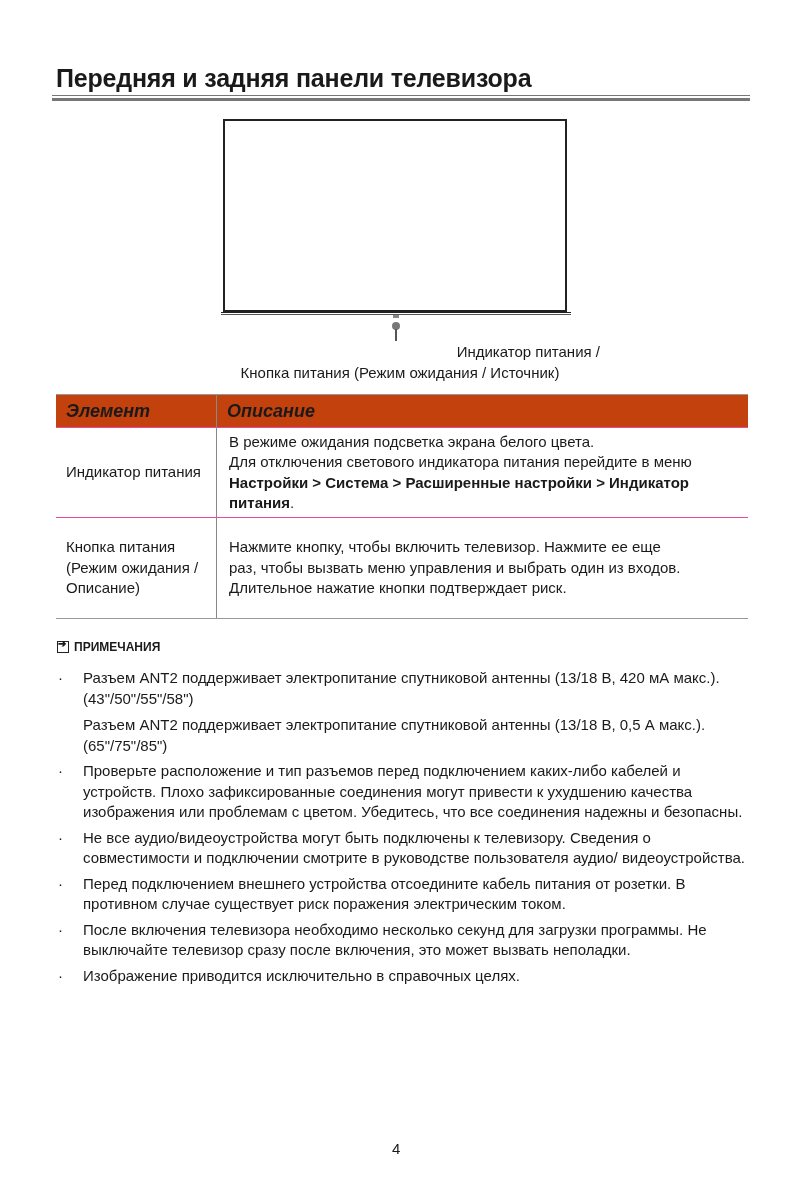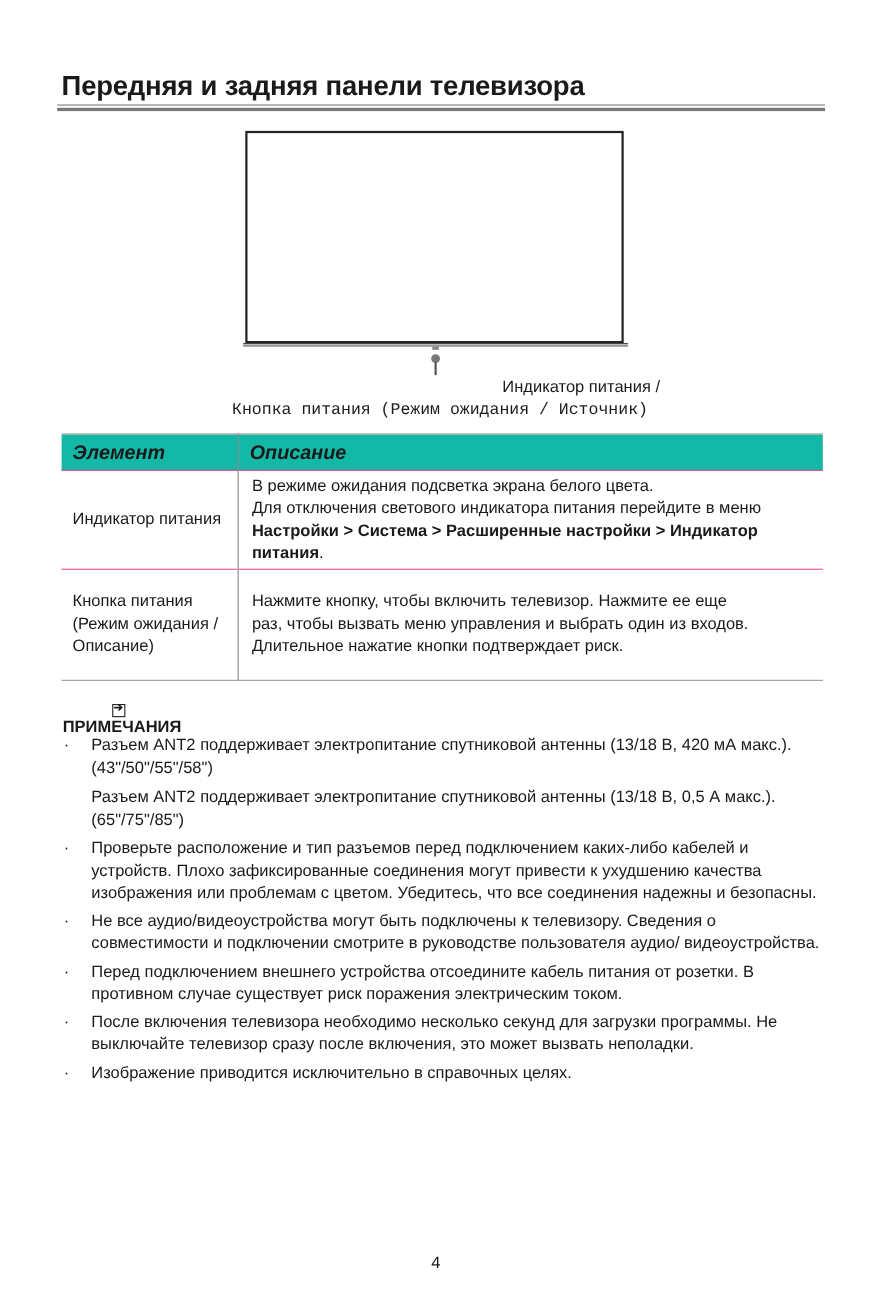--- a/index.html
+++ b/index.html
@@ -7,31 +7,31 @@
   .title { position:absolute; left:56px; top:64px; font-size:25px; font-weight:bold; letter-spacing:-0.2px; }
   .rule1 { position:absolute; left:52px; top:95px; width:698px; height:1px; background:#777; }
   .rule2 { position:absolute; left:52px; top:98px; width:698px; height:3px; background:#777; }
   .tv { position:absolute; left:223px; top:119px; width:344px; height:193px; border:2px solid #222; box-sizing:border-box; }
   .tv-base { position:absolute; left:221px; top:312px; width:350px; height:3px; border-top:1.5px solid #222; border-bottom:1px solid #555; box-sizing:border-box; }
   .tv-nub { position:absolute; left:393px; top:315px; width:6px; height:3px; background:#888; }
   .dot { position:absolute; left:392px; top:322px; width:8px; height:8px; border-radius:50%; background:#777; }
   .stem { position:absolute; left:395px; top:329px; width:1.5px; height:12px; background:#555; }
   .caption { position:absolute; left:200px; width:400px; text-align:center; font-size:15px; }
   .cap1 { top:343px;text-align:right; }
-  .cap2 { top:364px;font-family:Liberation Mono, monospace; }
+  .cap2 { top:364px; }
   table.spec { position:absolute; left:56px; top:394px; width:692px; border-collapse:collapse; font-size:15px; }
-  table.spec th { background:#14b8a6; text-align:left; font-style:italic; font-weight:bold; font-size:18px; height:32px; padding:0 0 0 10px; border-top:1px solid #999; }
+  table.spec th { background:#c2410c; text-align:left; font-style:italic; font-weight:bold; font-size:18px; height:32px; padding:0 0 0 10px; border-top:1px solid #999; }
   table.spec th.c1 { width:150px; border-right:1px solid #888; }
   table.spec td { vertical-align:middle; border-top:1px solid #ec4899; line-height:20.5px; }
   table.spec td.c1 { font-weight:normal; padding:0 0 0 10px; border-right:1px solid #888; }
   table.spec td.c2 { padding:0 8px 0 12px; }
   table.spec tr.r1 td { height:89px; }
   table.spec tr.r2 td { height:100px; border-bottom:1px solid #999; }
   .b { font-weight:bold; }
-  .notes-head { position:absolute; left:57px; top:640px; font-size:15px; font-weight:bold; display:flex; align-items:center;flex-direction:column; }
+  .notes-head { position:absolute; left:57px; top:640px; font-size:12px; font-weight:bold; display:flex; align-items:center; }
   .note-icon { width:12px; height:12px; border:1.5px solid #222; box-sizing:border-box; margin-right:5px; position:relative; background:#fff; }
   .note-icon:after { content:"➔"; position:absolute; left:0px; top:-4px; font-size:10px; }
   ul.notes { position:absolute; left:56px; top:668px; width:690px; margin:0; padding:0; list-style:none; font-size:15px; line-height:20.5px; }
   ul.notes li { position:relative; padding-left:27px; margin-bottom:5px; }
   ul.notes li .bullet { position:absolute; left:2px; top:0; }
   ul.notes li .sub { margin-top:6px; }
   .pagenum { position:absolute; left:392px; top:1140px; font-size:15px; }
 </style>
 </head>
 <body>

